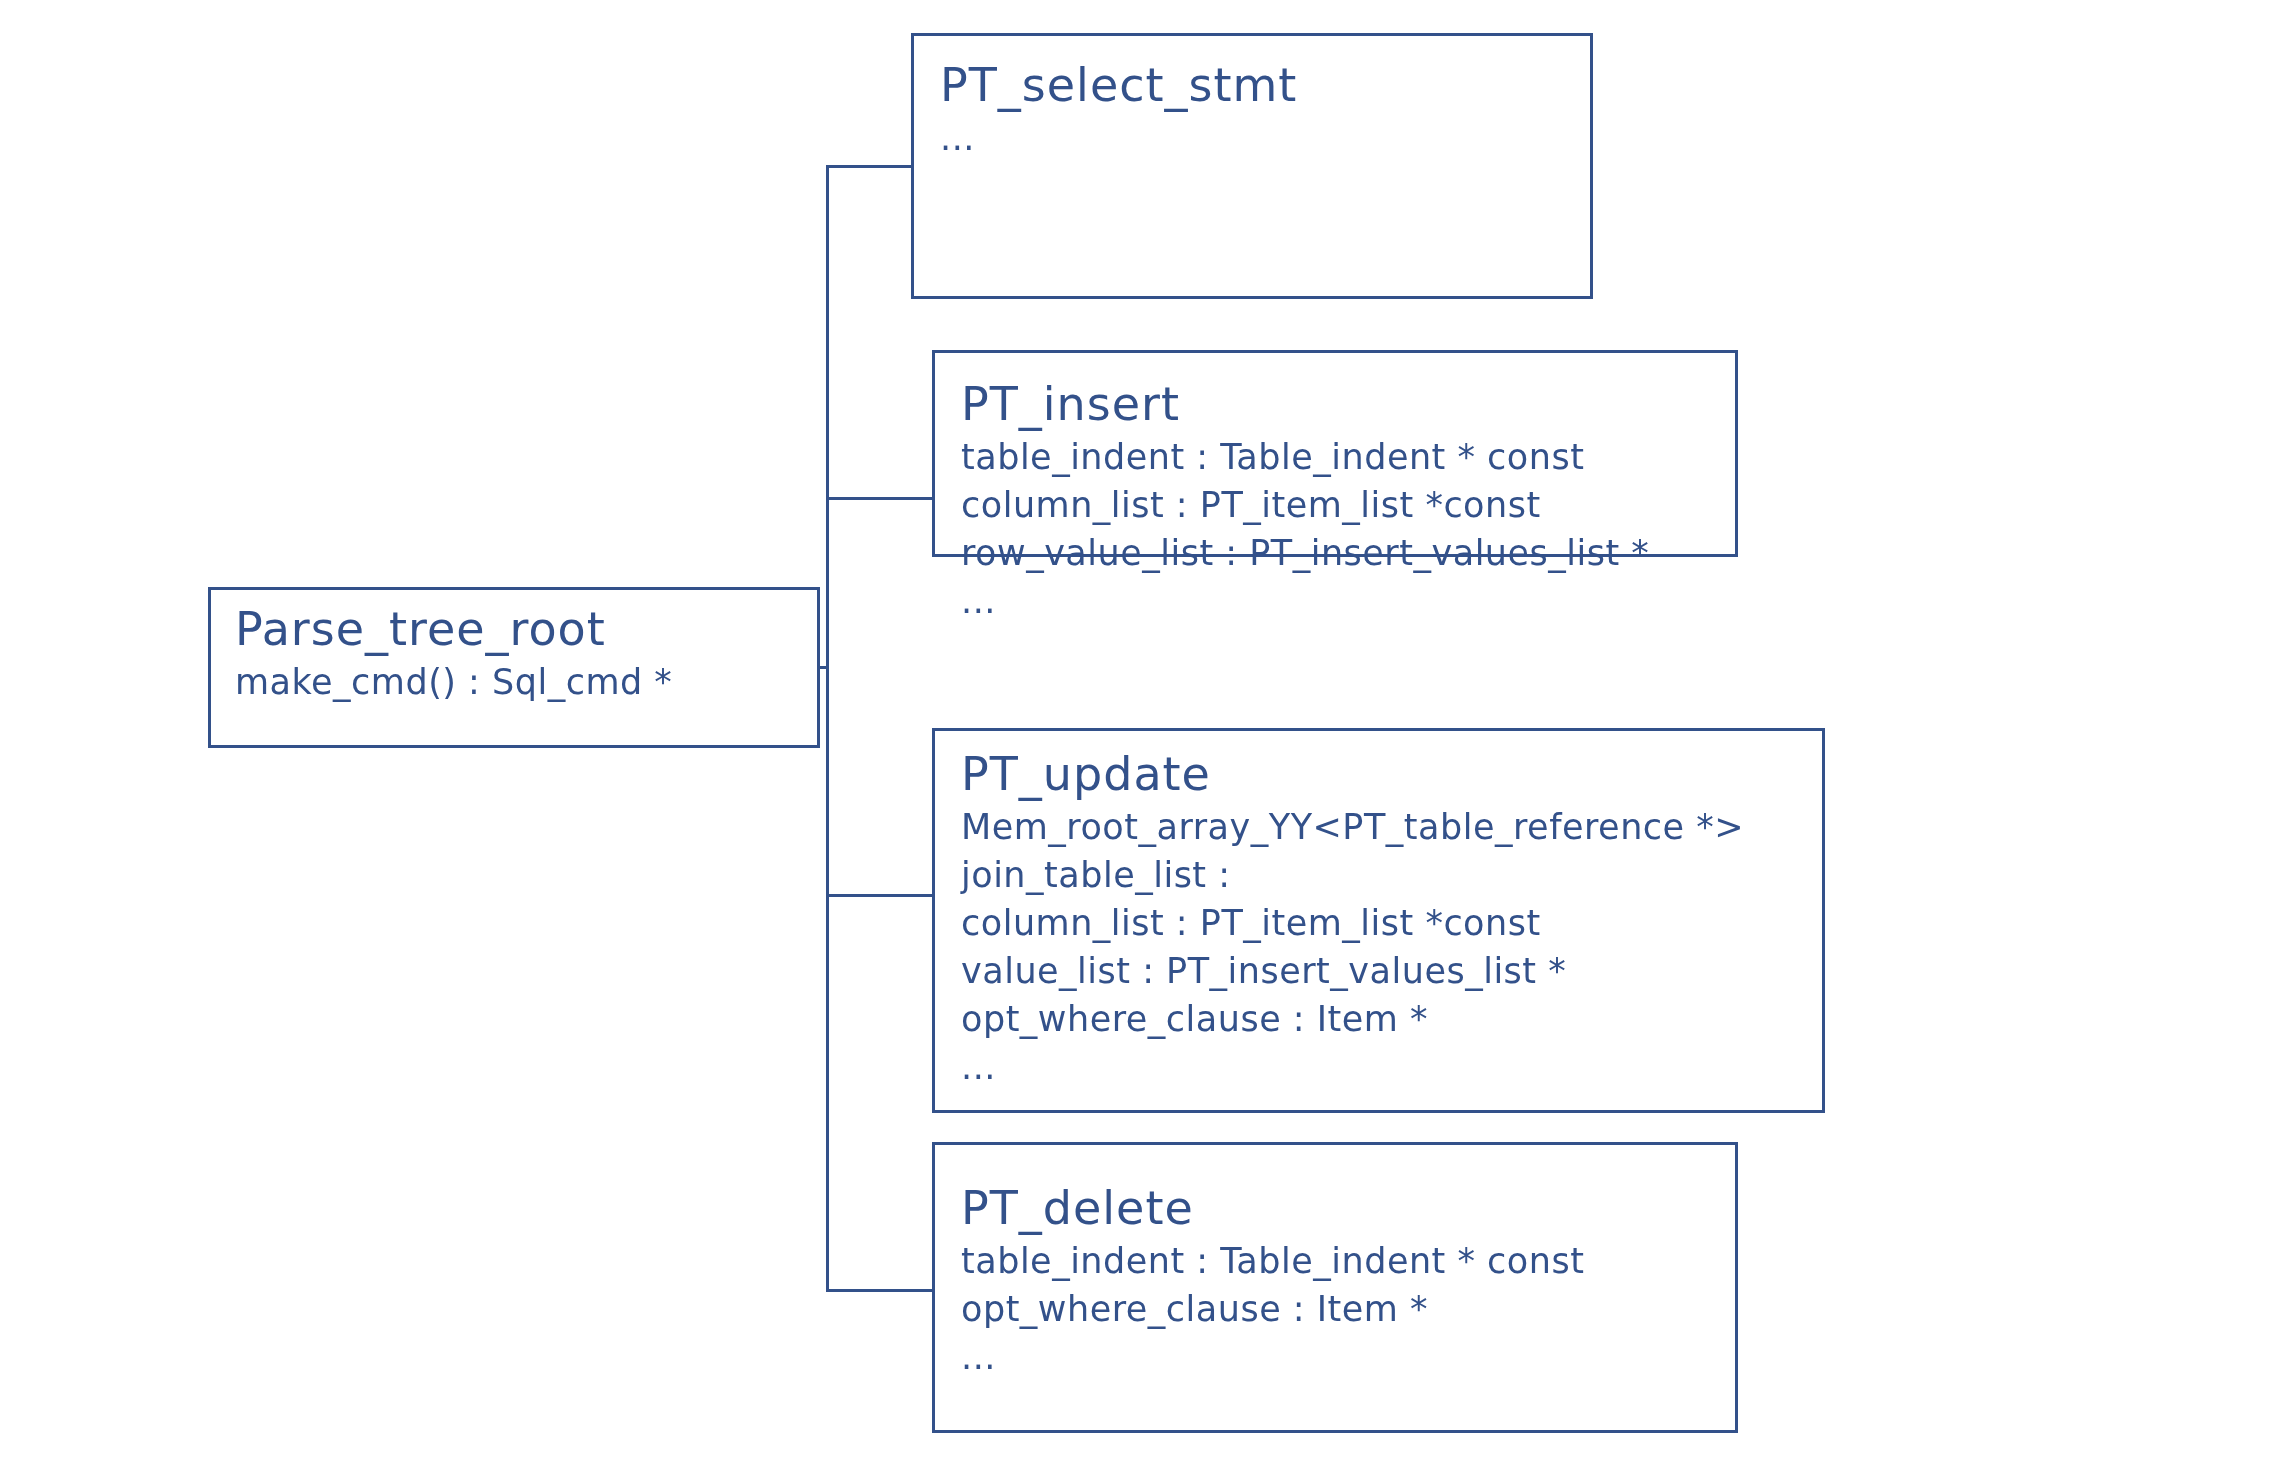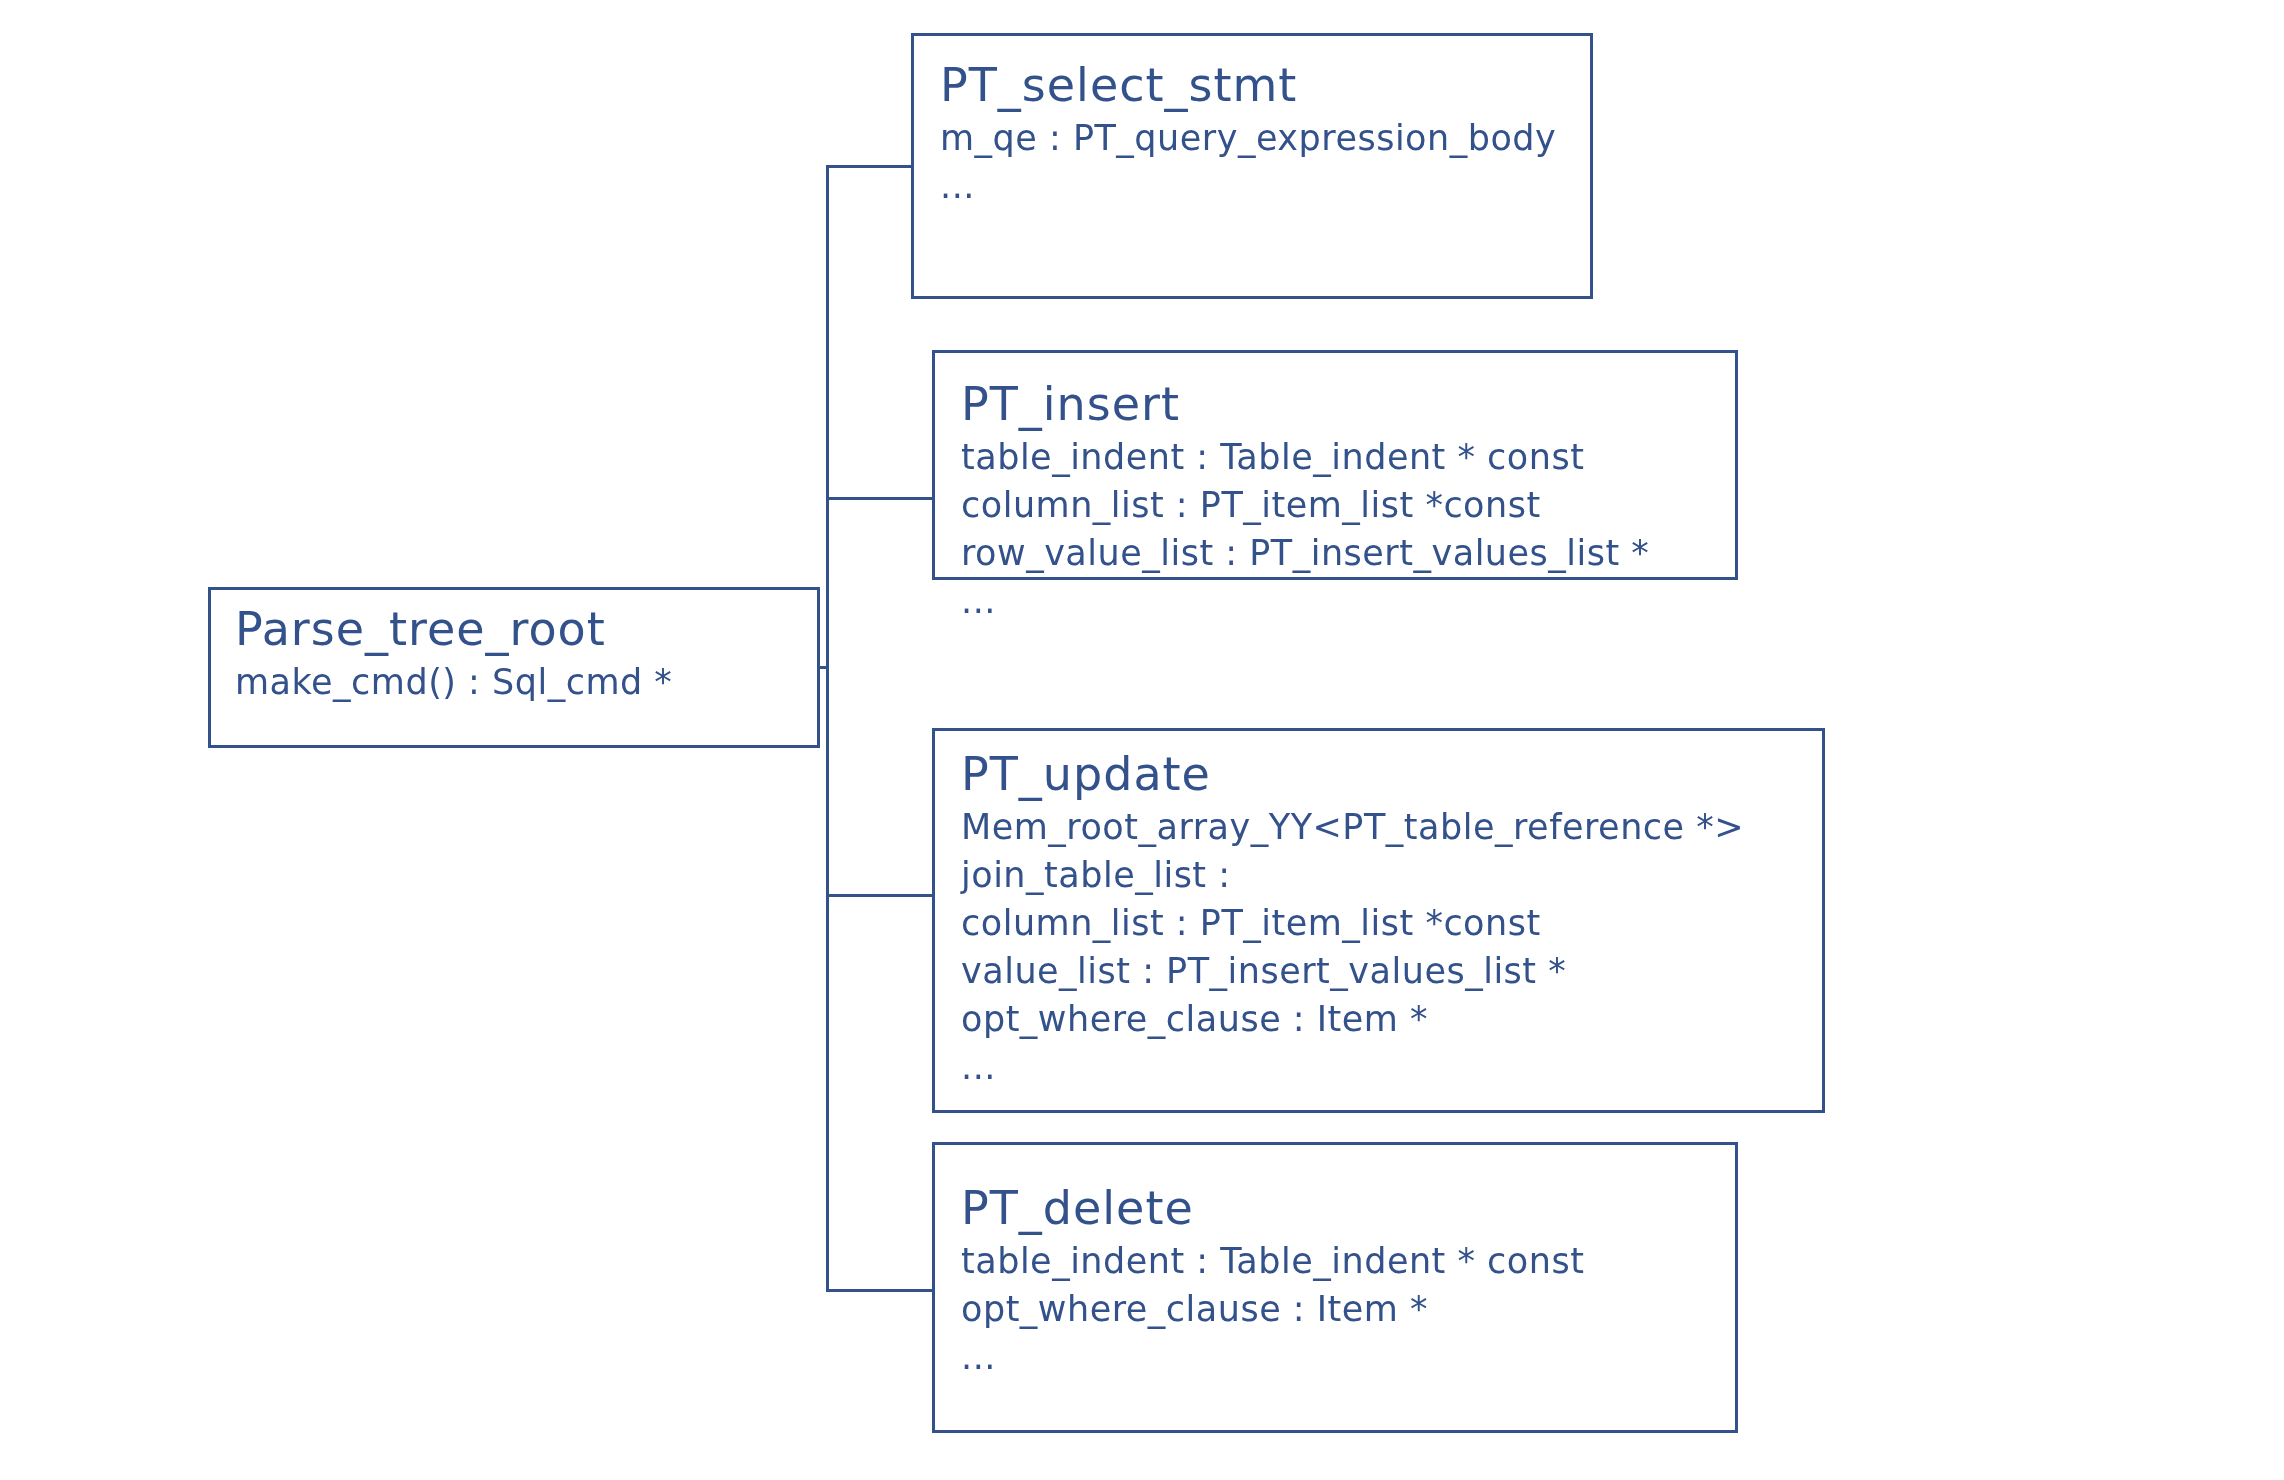--- a/index.html
+++ b/index.html
@@ -38,21 +38,21 @@
     position: absolute;
     width: 0;
     height: 0;
     border-top: 23px solid transparent;
     border-bottom: 23px solid transparent;
     border-right: 42px solid var(--stroke);
   }
   
   #box-parse-tree-root { left: 208px; top: 587px; width: 612px; height: 161px; padding: 10px 0 0 24px; }
   #box-pt-select-stmt  { left: 911px; top: 33px;  width: 682px; height: 266px; padding: 20px 0 0 26px; }
-  #box-pt-insert       { left: 932px; top: 350px; width: 806px; height: 230px; padding: 22px 0 8px 26px; }
+  #box-pt-insert       { left: 932px; top: 350px; width: 806px; height: 207px; padding: 22px 0 8px 26px; }
   #box-pt-update       { left: 932px; top: 728px; width: 893px; height: 385px; padding: 14px 0 0 26px; }
   #box-pt-delete       { left: 932px; top: 1142px; width: 806px; height: 291px; padding: 34px 0 16px 26px; }
   
   #trunk-line    { left: 826px; top: 165px; width: 3px;  height: 1127px; }
   #branch-select { left: 826px; top: 165px; width: 107px; height: 3px; }
   #branch-insert { left: 826px; top: 497px; width: 106px; height: 3px; }
   #branch-update { left: 826px; top: 894px; width: 106px; height: 3px; }
   #branch-delete { left: 826px; top: 1289px; width: 106px; height: 3px; }
   #arrow-line    { left: 758px; top: 666px; width: 70px; height: 3px; }
   #arrow-head    { left: 724px; top: 645px; }
@@ -70,21 +70,20 @@
   <div class="line" id="arrow-line"></div>
   <div class="arrowhead" id="arrow-head"></div>
 
   <div class="class-box" id="box-parse-tree-root">
     <div class="class-title">Parse_tree_root</div>
     <div class="class-member">make_cmd() : Sql_cmd *</div>
   </div>
 
   <div class="class-box" id="box-pt-select-stmt">
     <div class="class-title">PT_select_stmt</div>
-    <div class="class-member">m_qe : PT_query_expression_body</div>
     <div class="class-member">...</div>
   </div>
 
   <div class="class-box" id="box-pt-insert">
     <div class="class-title">PT_insert</div>
     <div class="class-member">table_indent : Table_indent * const</div>
     <div class="class-member">column_list : PT_item_list *const</div>
     <div class="class-member">row_value_list : PT_insert_values_list *</div>
     <div class="class-member">...</div>
   </div>

